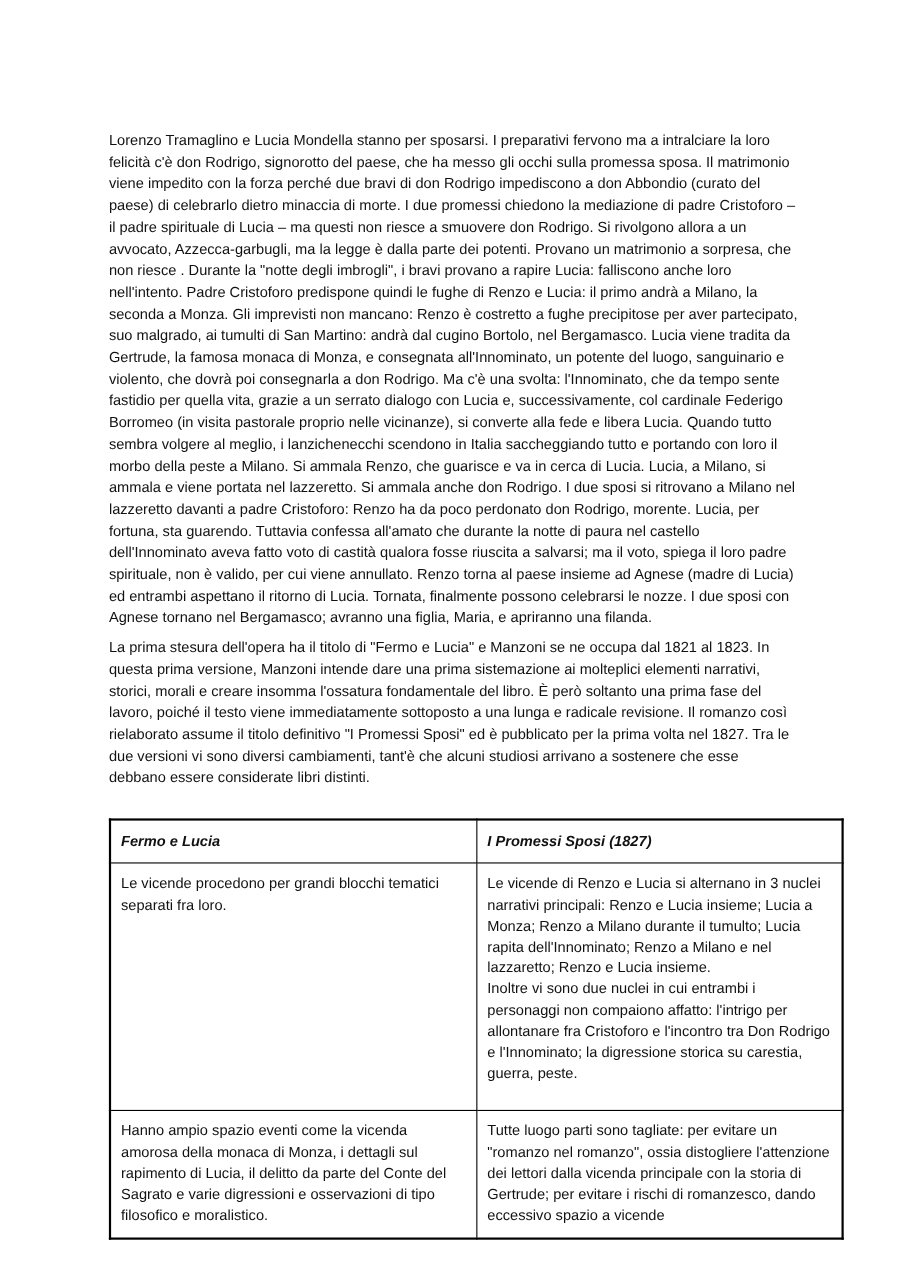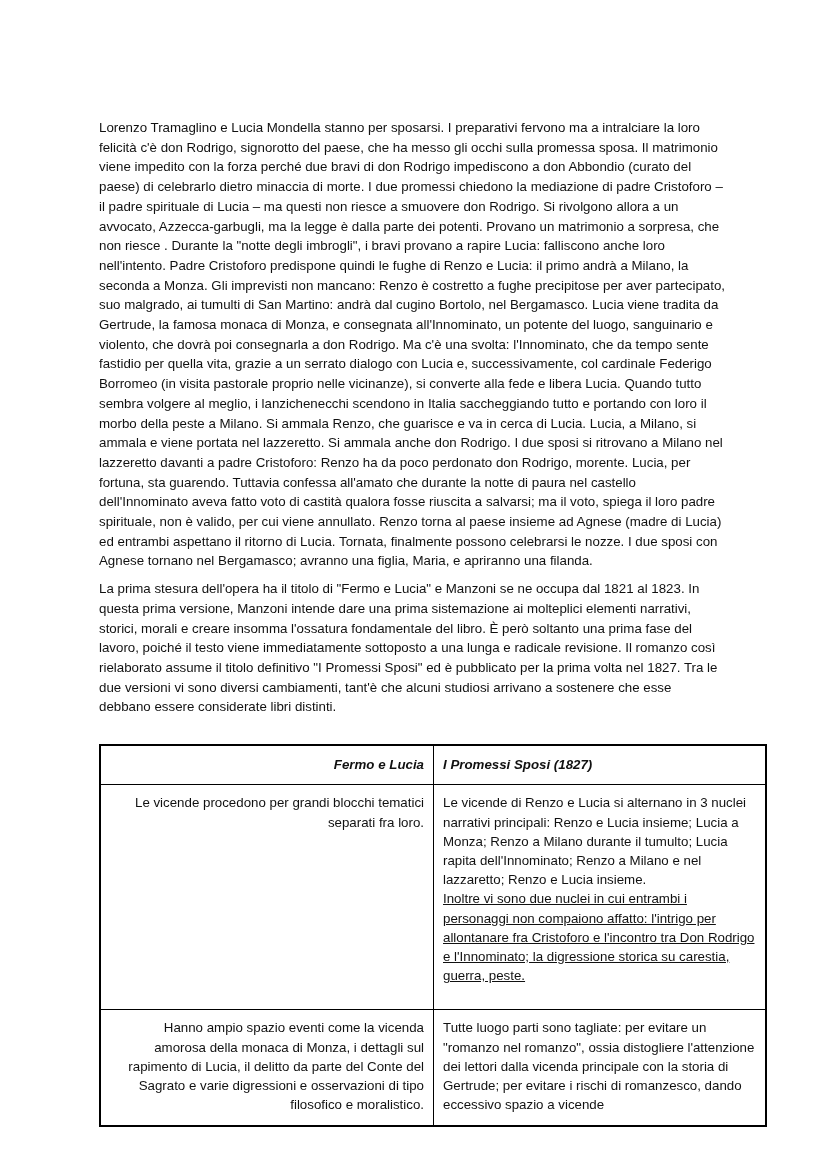--- a/index.html
+++ b/index.html
@@ -53,24 +53,24 @@
     font-size: 13.3px;
     line-height: 19.2px;
     color: #111111;
   }
   .doc-table tr.header-row td {
     font-weight: bold;
     font-style: italic;
     padding-top: 9px;
     padding-bottom: 10px;
   }
-  .col-left { width: 314px; text-align: right; }
+  .col-left { width: 314px; }
   .col-right { width: 313px; margin-top: 48px; }
   .cell-block { display: block; }
-  .cell-block + .cell-block { display: block; text-decoration: underline; }
+  .cell-block + .cell-block { display: block; }
   .row-1 td { padding-bottom: 24px; }
   .row-2 td { padding-bottom: 11px; }
 </style>
 </head>
 <body>
 
 <div class="page">
   <div class="content">
 
 

